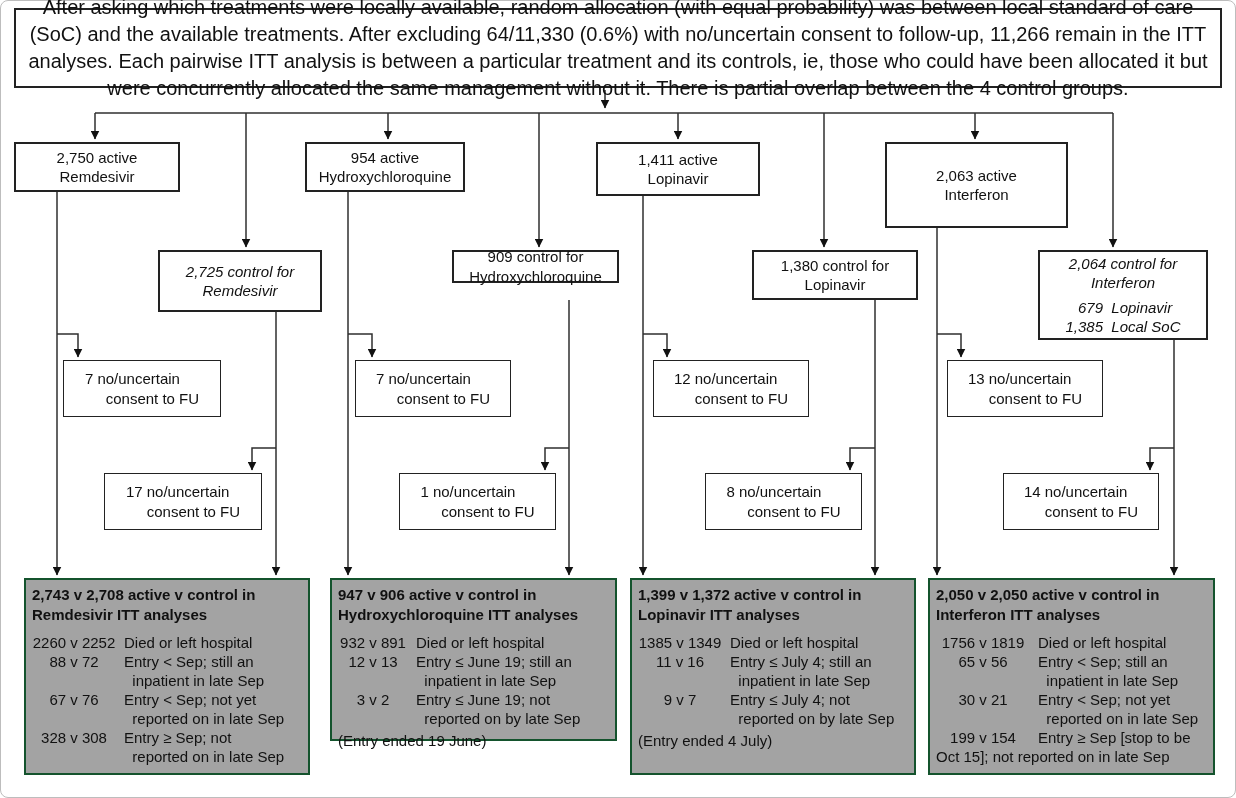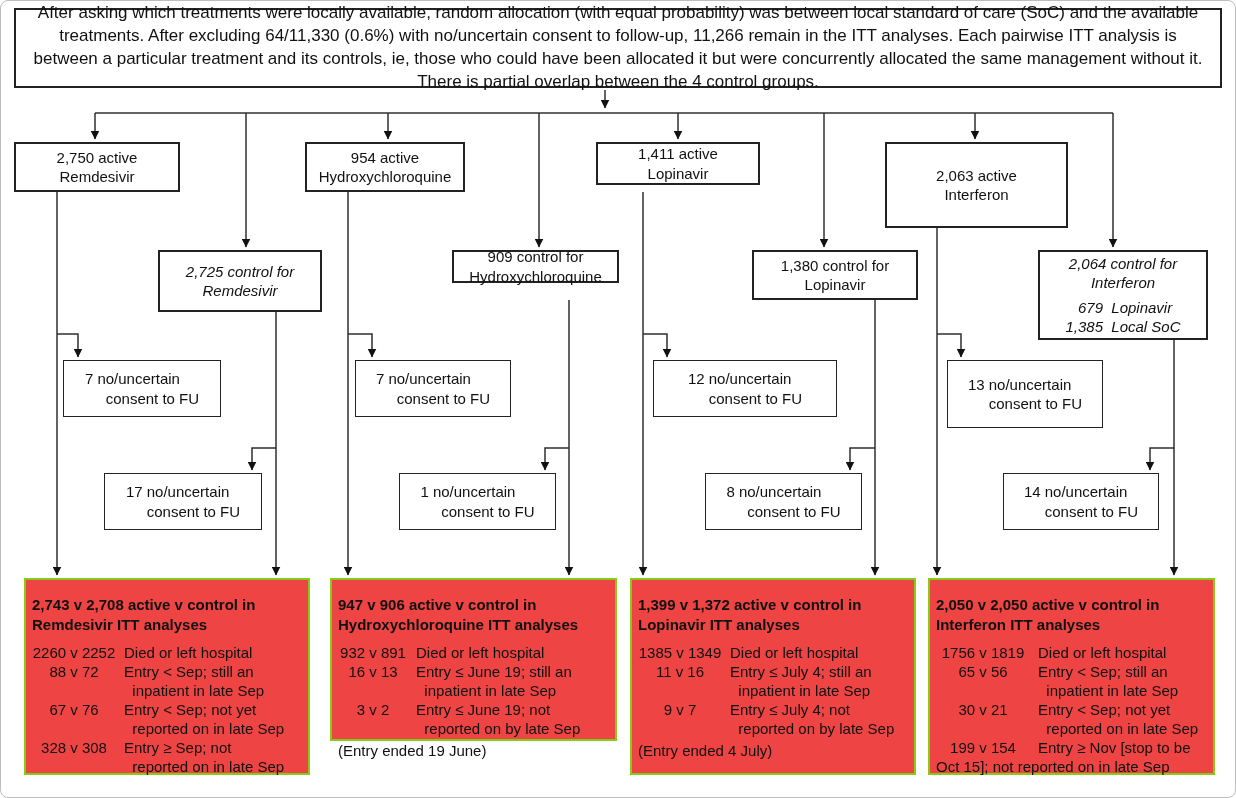--- a/index.html
+++ b/index.html
@@ -10,23 +10,23 @@
   .box{position:absolute;z-index:2;background:#fff;border:2px solid #222;
        display:flex;flex-direction:column;align-items:center;justify-content:center;
        font-size:15px;line-height:1.3;text-align:center;box-sizing:border-box;}
   .pre{white-space:pre;}
   .sub{white-space:pre;text-align:left;margin-top:5px;}
   .consent{border-width:1.5px;}
   .consent .pre{text-align:left;}
   .intro{position:absolute;left:14px;top:8px;width:1208px;height:80px;z-index:2;
          background:#fff;border:2px solid #222;box-sizing:border-box;
          display:flex;align-items:center;justify-content:center;
-         font-size:17px;line-height:1.34;text-align:center;padding:2px 10px;}
-  .itt{position:absolute;z-index:2;background:#ef4444;border:2px solid #84cc16;box-sizing:border-box;
-       font-size:15px;text-align:left;padding:15px 5px 4px 6px;}
+         font-size:20px;line-height:1.34;text-align:center;padding:2px 10px;}
+  .itt{position:absolute;z-index:2;background:#a3a3a3;border:2px solid #14532d;box-sizing:border-box;
+       font-size:15px;text-align:left;padding:5px 5px 4px 6px;}
   .itt .title{font-weight:bold;white-space:pre;line-height:1.3;margin-bottom:9px;}
   .itt .row{display:flex;align-items:flex-start;line-height:1.27;}
   .itt .counts{flex:none;white-space:pre;text-align:center;}
   .itt .desc{white-space:pre;margin-left:8px;}
   .g1 .counts{width:84px;}
   .g2 .counts{width:70px;}
   .g3 .counts{width:84px;}
   .g4 .counts{width:94px;}
   .itt .footer{margin-top:3px;line-height:1.27;}
   .itt .overflow{white-space:pre;line-height:1.27;}
@@ -82,21 +82,21 @@
 </div>
 
 <div class="box" style="left:14px;top:142px;width:166px;height:50px;">
   <span class="pre">2,750 active
 Remdesivir</span>
 </div>
 <div class="box" style="left:305px;top:142px;width:160px;height:50px;">
   <span class="pre">954 active
 Hydroxychloroquine</span>
 </div>
-<div class="box" style="left:596px;top:142px;width:164px;height:43px;">
+<div class="box" style="left:596px;top:142px;width:164px;height:54px;">
   <span class="pre">1,411 active
 Lopinavir</span>
 </div>
 <div class="box" style="left:885px;top:142px;width:183px;height:86px;">
   <span class="pre">2,063 active
 Interferon</span>
 </div>
 
 <div class="box" style="left:158px;top:250px;width:164px;height:62px;font-style:italic;">
   <span class="pre">2,725 control for
@@ -118,25 +118,25 @@
 </div>
 
 <div class="box consent" style="left:63px;top:360px;width:158px;height:57px;">
   <span class="pre">7 no/uncertain
      consent to FU</span>
 </div>
 <div class="box consent" style="left:355px;top:360px;width:156px;height:57px;">
   <span class="pre">7 no/uncertain
      consent to FU</span>
 </div>
-<div class="box consent" style="left:653px;top:360px;width:184px;height:57px;">
+<div class="box consent" style="left:653px;top:360px;width:156px;height:57px;">
   <span class="pre">12 no/uncertain
      consent to FU</span>
 </div>
-<div class="box consent" style="left:947px;top:360px;width:156px;height:68px;">
+<div class="box consent" style="left:947px;top:360px;width:156px;height:57px;">
   <span class="pre">13 no/uncertain
      consent to FU</span>
 </div>
 
 <div class="box consent" style="left:104px;top:473px;width:158px;height:57px;">
   <span class="pre">17 no/uncertain
      consent to FU</span>
 </div>
 <div class="box consent" style="left:399px;top:473px;width:157px;height:57px;">
   <span class="pre">1 no/uncertain
@@ -176,21 +176,21 @@
 </div>
 
 <div class="itt g2" style="left:330px;top:578px;width:287px;height:163px;">
   <div class="title">947 v 906 active v control in
 Hydroxychloroquine ITT analyses</div>
   <div class="row">
     <span class="counts">932 v 891</span>
     <span class="desc">Died or left hospital</span>
   </div>
   <div class="row">
-    <span class="counts">16 v 13</span>
+    <span class="counts">12 v 13</span>
     <span class="desc">Entry ≤ June 19; still an
   inpatient in late Sep</span>
   </div>
   <div class="row">
     <span class="counts">3 v 2</span>
     <span class="desc">Entry ≤ June 19; not
   reported on by late Sep</span>
   </div>
   <div class="footer">(Entry ended 19 June)</div>
 </div>
@@ -227,16 +227,16 @@
     <span class="desc">Entry &lt; Sep; still an
   inpatient in late Sep</span>
   </div>
   <div class="row">
     <span class="counts">30 v 21</span>
     <span class="desc">Entry &lt; Sep; not yet
   reported on in late Sep</span>
   </div>
   <div class="row">
     <span class="counts">199 v 154</span>
-    <span class="desc">Entry ≥ Nov [stop to be</span>
+    <span class="desc">Entry ≥ Sep [stop to be</span>
   </div>
   <div class="overflow">Oct 15]; not reported on in late Sep</div>
 </div>
 
 </body></html>

